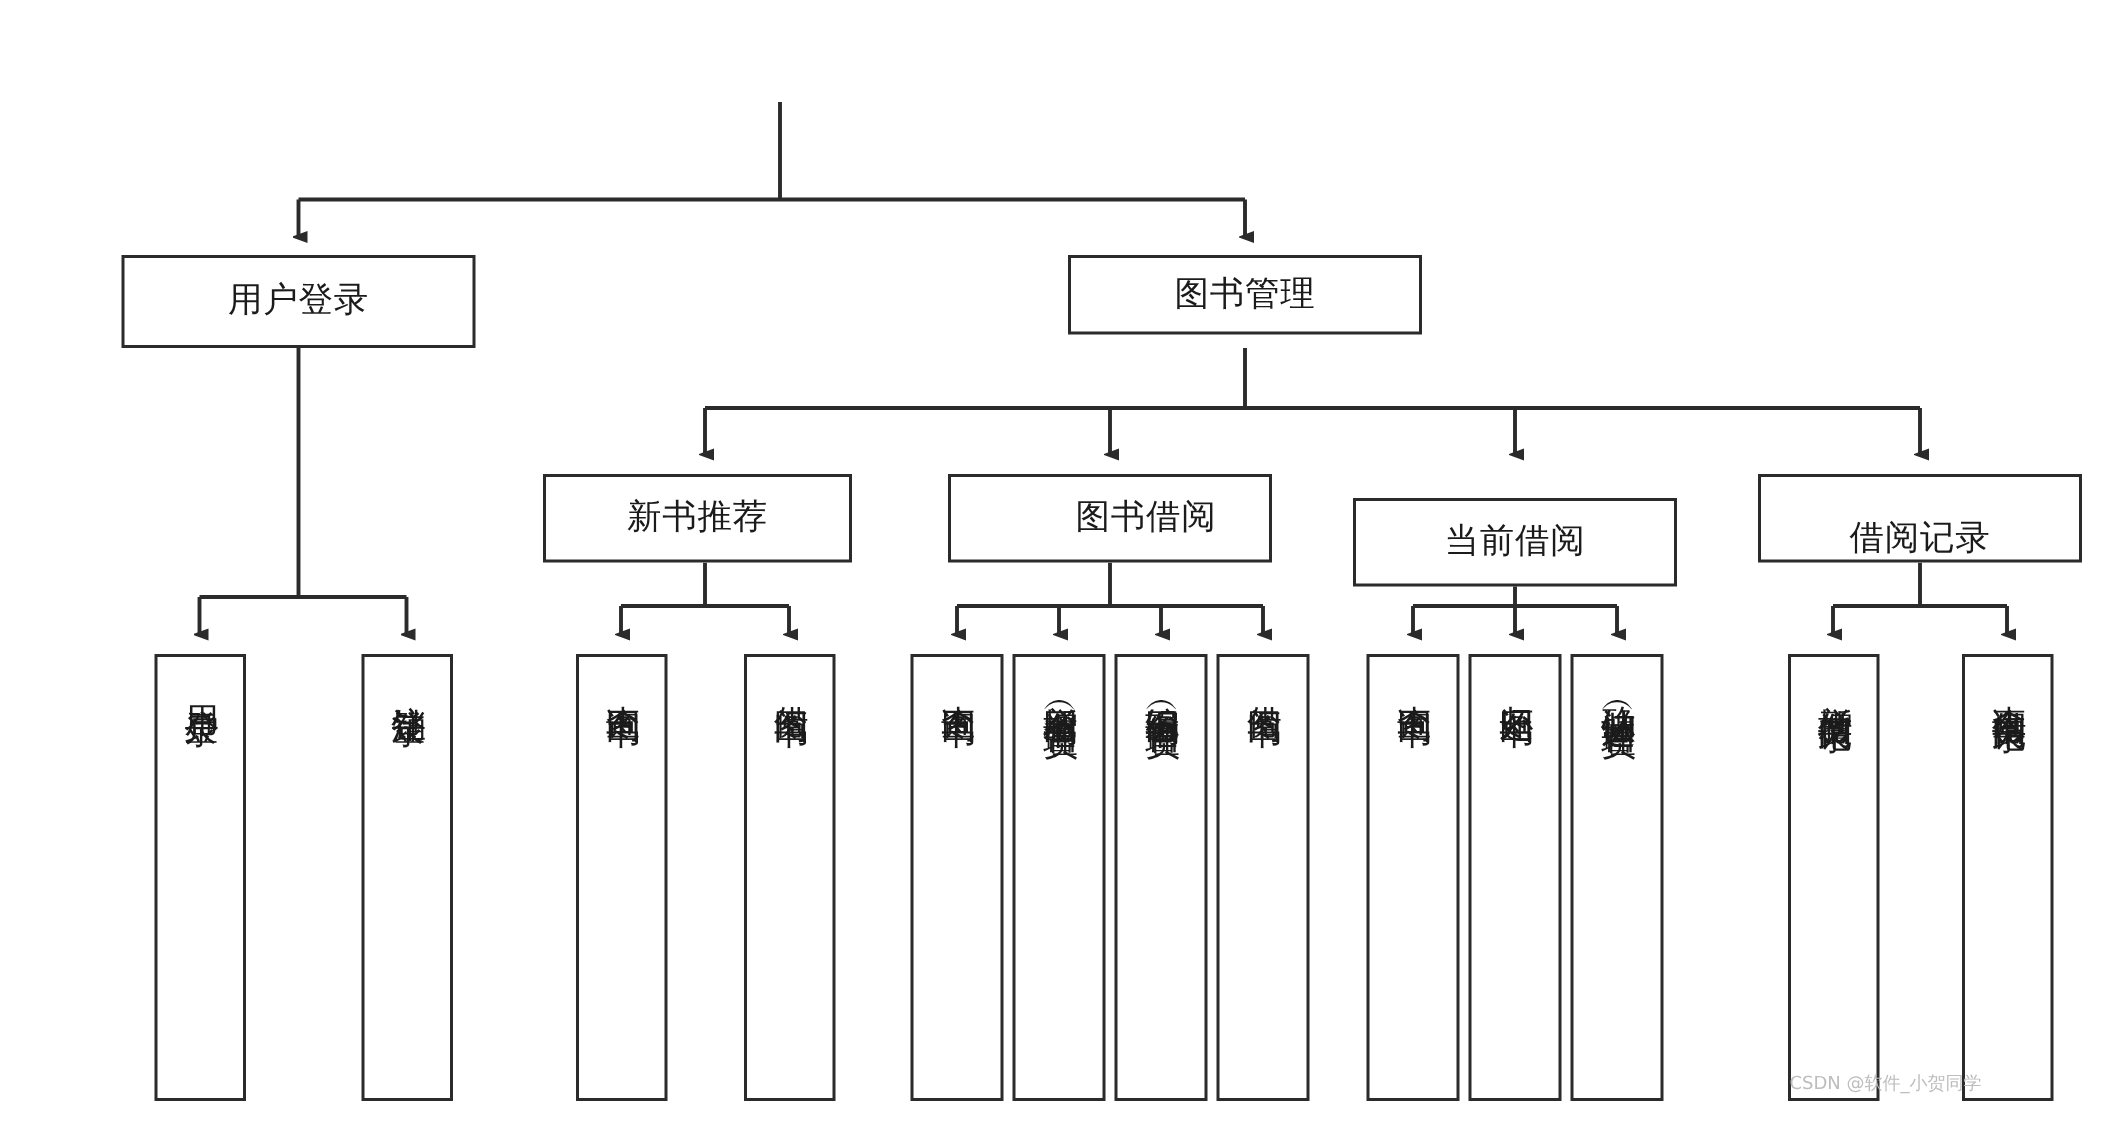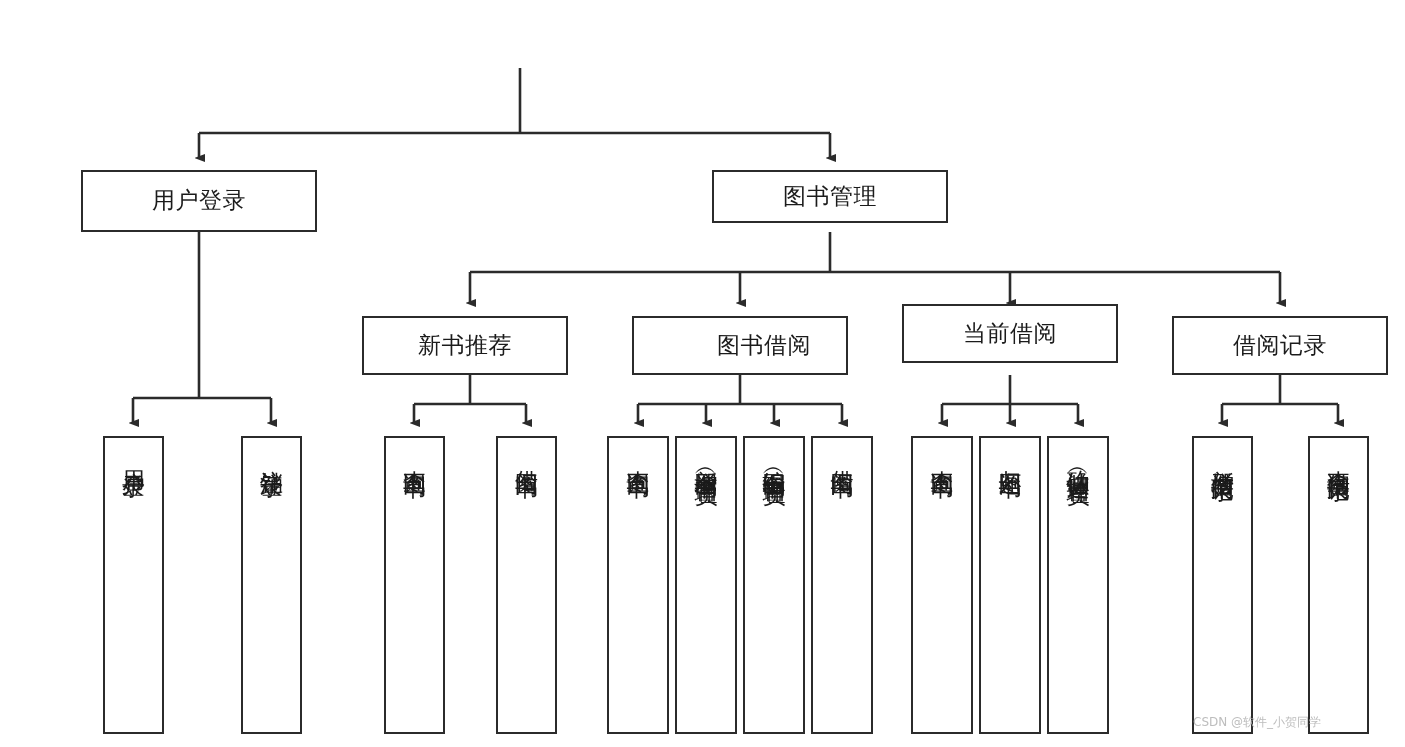--- a/index.html
+++ b/index.html
@@ -131,24 +131,24 @@
   <div class="node horiz" style="left:712px; top:170px; width:236px; height:53px;">
     <span class="label">图书管理</span>
   </div>
 
   <div class="node horiz" style="left:362px; top:316px; width:206px; height:59px;">
     <span class="label">新书推荐</span>
   </div>
   <div class="node horiz" style="left:632px; top:316px; width:216px; height:59px;padding-left:48px;">
     <span class="label">图书借阅</span>
   </div>
-  <div class="node horiz" style="left:902px; top:304px; width:216px; height:59px;">
+  <div class="node horiz" style="left:902px; top:332px; width:216px; height:59px;">
     <span class="label">当前借阅</span>
   </div>
-  <div class="node horiz" style="left:1172px; top:316px; width:216px; height:59px;">
+  <div class="node horiz" style="left:1172px; top:316px; width:216px; height:59px;align-items:flex-end;">
     <span class="label">借阅记录</span>
   </div>
 
   <div class="node leaf" style="left:103px; top:436px; width:61px; height:298px;">
     <span class="label">用户登录</span>
   </div>
   <div class="node leaf" style="left:241px; top:436px; width:61px; height:298px;">
     <span class="label">注销登录</span>
   </div>
 

